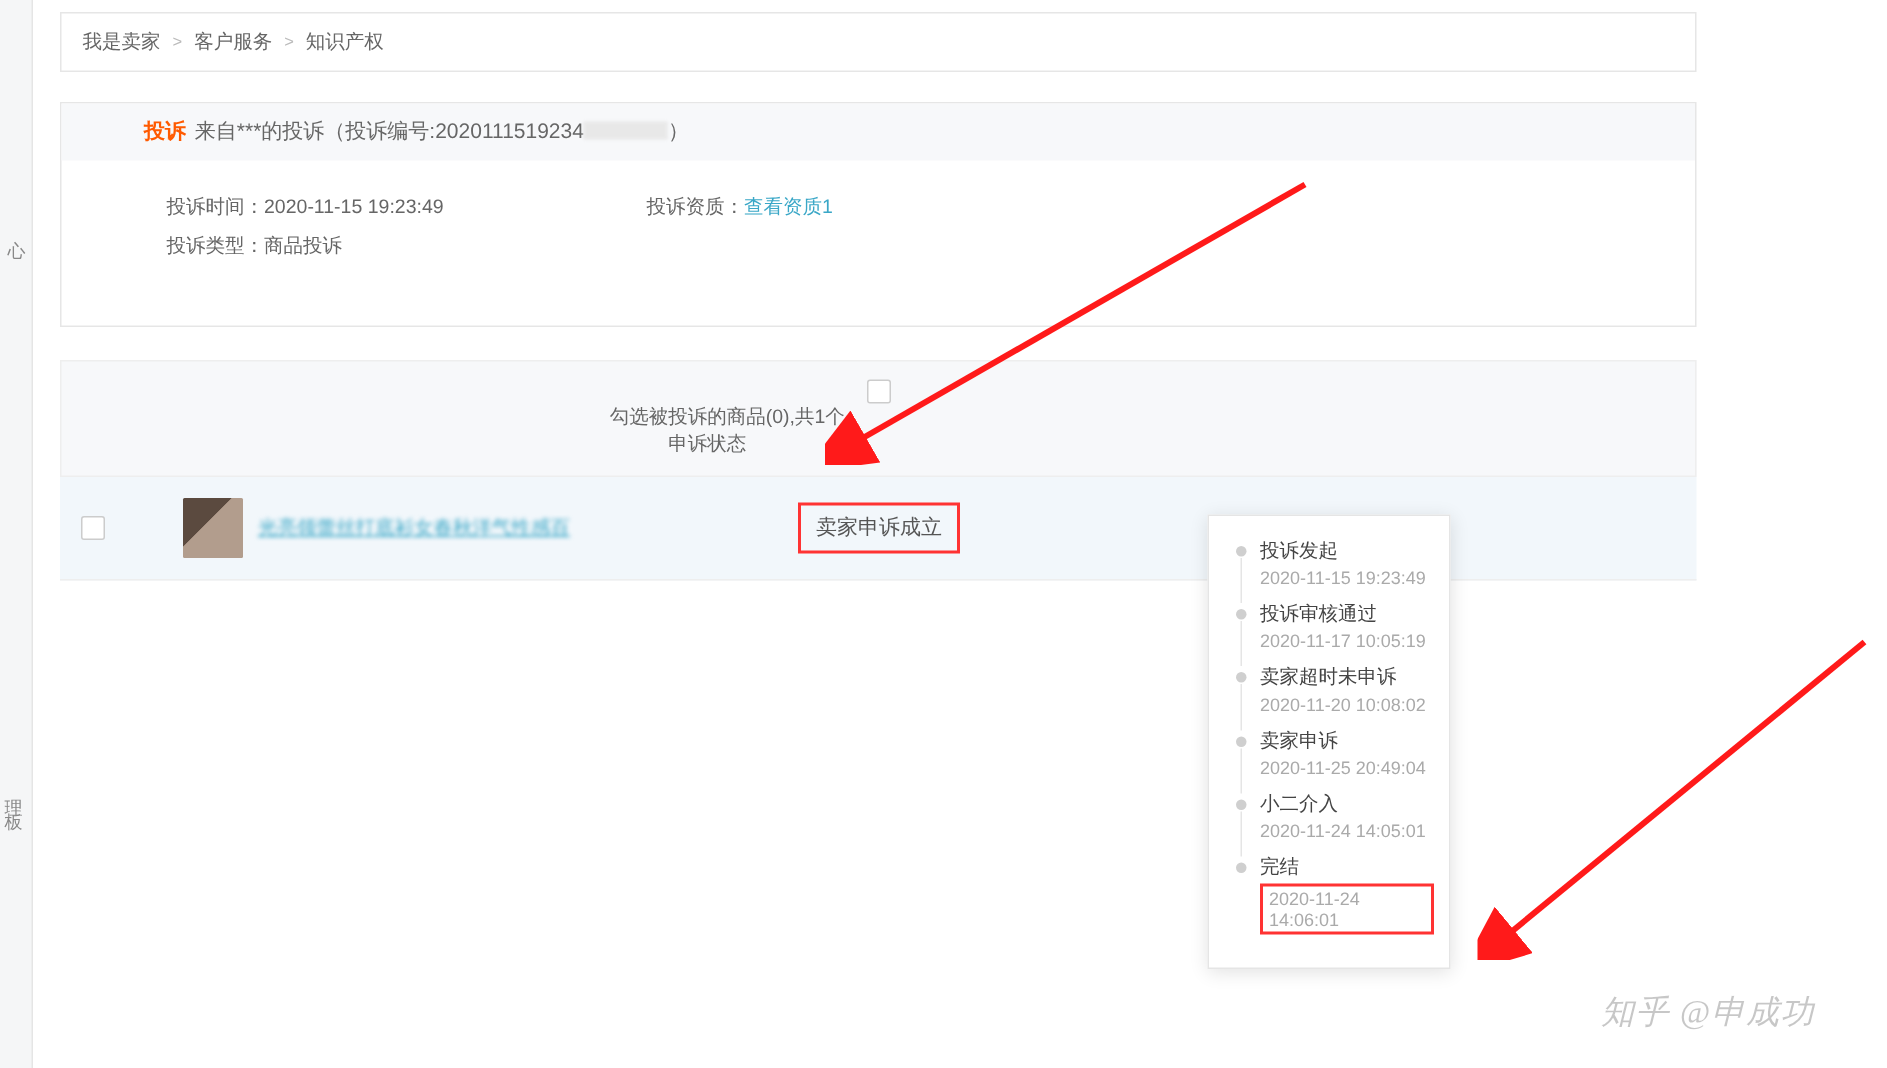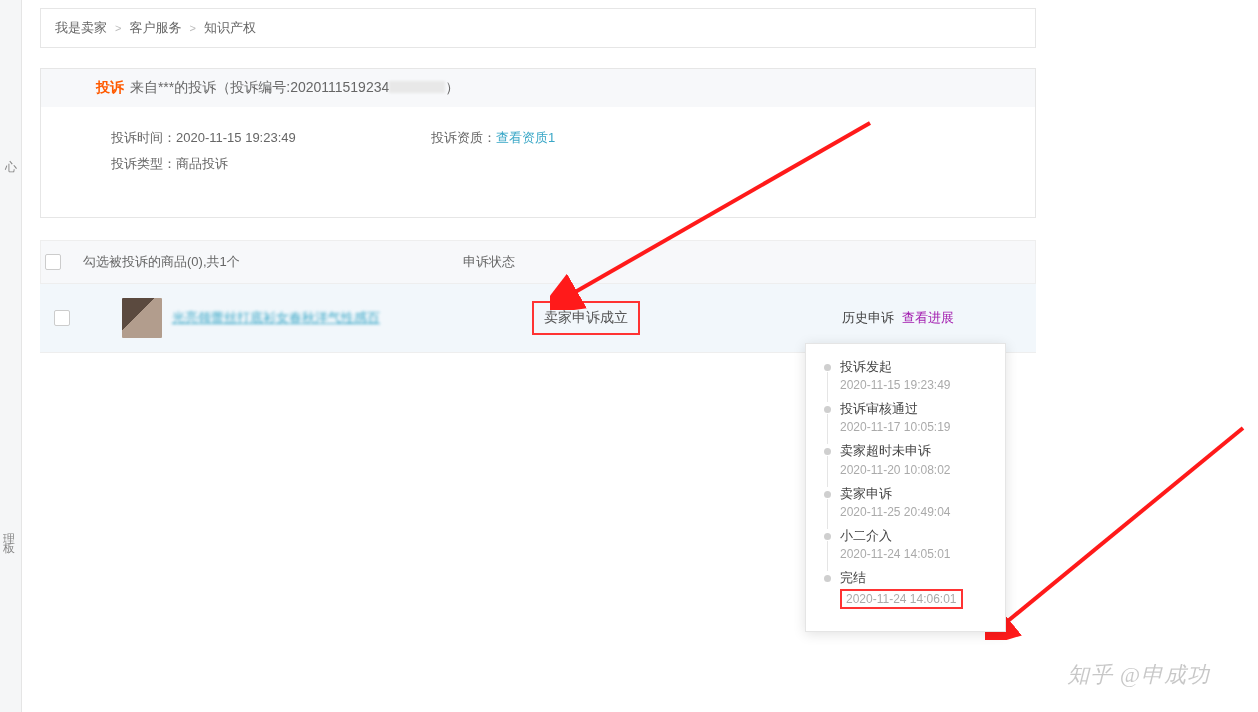--- a/index.html
+++ b/index.html
@@ -8,21 +8,21 @@
   font-size:13px; color:#666; background:#fff; width:1258px; height:712px;
   overflow:hidden; position:relative;
 }
 .left-sidebar {
   position:absolute; left:0; top:0; width:22px; height:712px;
   background:#f5f6f7; border-right:1px solid #e5e5e5;
   display:flex; flex-direction:column; justify-content:space-between;
   padding:150px 0 30px 0; align-items:center;
 }
 .left-sidebar span { writing-mode:vertical-rl; font-size:12px; color:#888; }
-.page { position:absolute; left:40px; top:0; width:996px; padding:8px 0 0 0; }
+.page { position:absolute; left:40px; top:0; width:1091px; padding:8px 0 0 0; }
 .breadcrumb {
   border:1px solid #e6e6e6; padding:10px 14px; font-size:13px; color:#666;
   display:flex; align-items:center; gap:8px;
 }
 .breadcrumb .sep { color:#bbb; font-size:11px; }
 .complaint-card {
   border:1px solid #e6e6e6; margin-top:20px;
 }
 .complaint-head {
   background:#f7f8fa; padding:10px 14px; font-size:14px;
@@ -32,21 +32,21 @@
   display:inline-block; width:56px; height:12px; background:#e8e8e8;
   filter:blur(1px); vertical-align:-1px;
 }
 .complaint-body { padding:18px 70px 40px 70px; line-height:2; }
 .complaint-row { display:flex; }
 .complaint-row .left { width:320px; }
 .complaint-row a { color:#3aa7c7; text-decoration:none; }
 .table-section { margin-top:22px; }
 .table-head {
   background:#f7f8fa; display:flex; align-items:center;
-  padding:12px 4px; border:1px solid #eee;
+  padding:12px 30px; border:1px solid #eee;flex-direction:column;
 }
 .chk {
   width:16px; height:16px; border:1px solid #ccc; border-radius:2px;
   background:#fff; display:inline-block;
 }
 .col-goods { width:380px; margin-left:22px; }
 .col-status { width:280px; }
 .col-action { flex:1; }
 .table-row {
   display:flex; align-items:center; padding:14px 14px;
@@ -61,21 +61,21 @@
 .status-cell { width:280px; }
 .status-box {
   display:inline-block; border:2px solid #f33; padding:6px 10px;
   color:#555; font-size:14px;
 }
 .action-cell { display:flex; align-items:flex-start; gap:8px; }
 .action-cell .hist { color:#444; }
 .action-cell a { color:#a21caf; text-decoration:none; }
 
 .popover {
-  position:absolute; left:805px; top:343px; width:201px;
+  position:absolute; left:805px; top:343px; width:162px;
   background:#fff; border:1px solid #e5e5e5;
   box-shadow:0 2px 12px rgba(0,0,0,.12); padding:14px 10px 14px 14px;
   z-index:10;
 }
 .tl-item { position:relative; padding:0 0 8px 20px; }
 .tl-item:before {
   content:""; position:absolute; left:4px; top:6px;
   width:7px; height:7px; border-radius:50%; background:#cfcfcf;
 }
 .tl-item:after {

